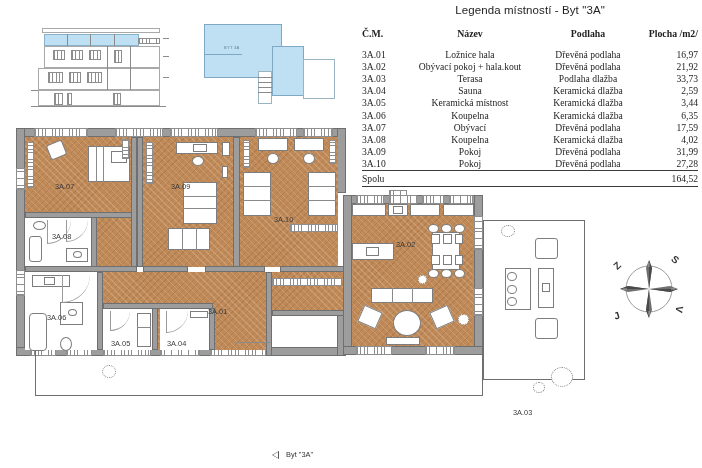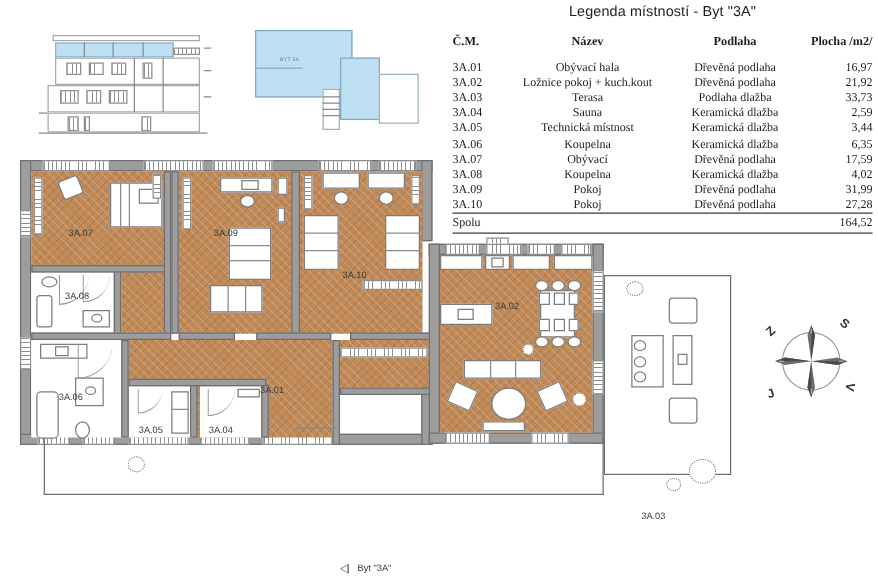--- a/index.html
+++ b/index.html
@@ -332,45 +332,45 @@
       <tr>
         <th class="c-cm">Č.M.</th>
         <th class="c-nm">Název</th>
         <th class="c-pd">Podlaha</th>
         <th class="c-ar">Plocha /m2/</th>
       </tr>
     </thead>
     <tbody id="legend-body">
         <tr>
           <td class="c-cm">3A.01</td>
-          <td class="c-nm">Obývací hala</td>
+          <td class="c-nm">Ložnice hala</td>
           <td class="c-pd">Dřevěná podlaha</td>
           <td class="c-ar">16,97</td>
         </tr>
         <tr>
           <td class="c-cm">3A.02</td>
-          <td class="c-nm">Ložnice pokoj + kuch.kout</td>
+          <td class="c-nm">Obývací pokoj + hala.kout</td>
           <td class="c-pd">Dřevěná podlaha</td>
           <td class="c-ar">21,92</td>
         </tr>
         <tr>
           <td class="c-cm">3A.03</td>
           <td class="c-nm">Terasa</td>
           <td class="c-pd">Podlaha dlažba</td>
           <td class="c-ar">33,73</td>
         </tr>
         <tr>
           <td class="c-cm">3A.04</td>
           <td class="c-nm">Sauna</td>
           <td class="c-pd">Keramická dlažba</td>
           <td class="c-ar">2,59</td>
         </tr>
         <tr>
           <td class="c-cm">3A.05</td>
-          <td class="c-nm">Technická místnost</td>
+          <td class="c-nm">Keramická místnost</td>
           <td class="c-pd">Keramická dlažba</td>
           <td class="c-ar">3,44</td>
         </tr>
         <tr>
           <td class="c-cm">3A.06</td>
           <td class="c-nm">Koupelna</td>
           <td class="c-pd">Keramická dlažba</td>
           <td class="c-ar">6,35</td>
         </tr>
         <tr>

